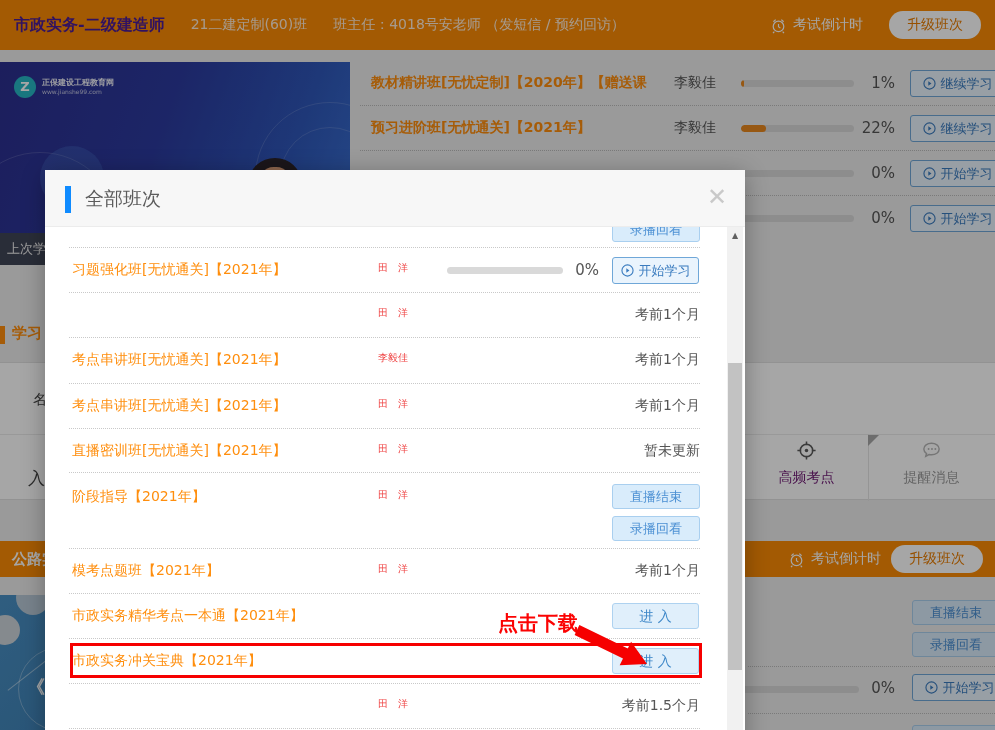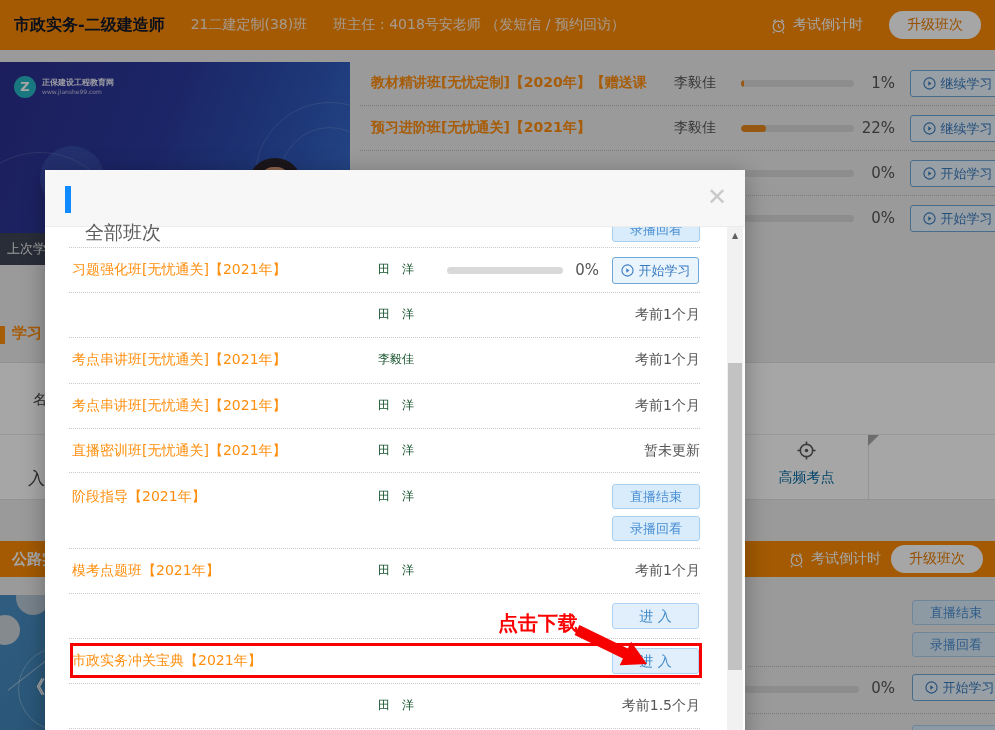--- a/index.html
+++ b/index.html
@@ -2,21 +2,21 @@
 <html><head>
 <meta charset="utf-8">
 <style>
   * { margin:0; padding:0; box-sizing:border-box; }
   html,body { background:#888; }
   body { font-family:"DejaVu Sans","Liberation Sans",sans-serif; }
   .page { position:relative; width:995px; height:730px; overflow:hidden; background:#ededed; margin:0 auto; }
 
   
   .top-header { position:absolute; left:0; top:0; width:995px; height:50px; background:#fb8b05; display:flex; align-items:center; padding:0 14px; gap:26px; }
-  .th-title { color:#0f172a; font-size:16px; font-weight:bold; }
+  .th-title { color:#4c1d95; font-size:16px; font-weight:bold; }
   .th-class { color:#ffedd9; font-size:14px; }
   .th-manager { color:#ffedd9; font-size:14px; }
   .th-spacer { flex:1; }
   .th-count { color:#fff; font-size:14px; display:flex; align-items:center; gap:6px; }
   .pill-btn { background:#fff; color:#e87c00; font-size:14px; border-radius:15px; padding:5px 18px; cursor:pointer; white-space:nowrap; }
 
   
   .video-card { position:absolute; left:0; top:62px; width:350px; height:171px; overflow:hidden;
     background:linear-gradient(110deg,#2c2f8f 0%,#2b3a9e 45%,#2e56b8 78%,#3a6fd0 100%); }
   .ring { position:absolute; border:1px solid rgba(255,255,255,.14); border-radius:50%; }
@@ -79,27 +79,27 @@
   .bb-ring { position:absolute; left:18px; top:52px; width:84px; height:84px; border:1px solid rgba(255,255,255,.3); border-radius:50%; }
   .bb-line { position:absolute; left:2px; top:78px; width:55px; border-top:1px solid rgba(255,255,255,.45); transform:rotate(-38deg); }
   .bb-title { position:absolute; left:27px; top:80px; color:#fff; font-size:18px; font-weight:bold; }
   .dotline { position:absolute; border-top:1px dotted #bcbcbc; }
 
   
   .overlay { position:absolute; left:0; top:0; width:995px; height:730px; background:rgba(0,0,0,.35); z-index:5; }
   .modal { position:absolute; left:45px; top:170px; width:700px; height:600px; background:#fff; z-index:10; box-shadow:0 4px 22px rgba(0,0,0,.3); }
   .modal-header { position:absolute; left:0; top:0; width:700px; height:57px; background:#f7f7f7; border-bottom:1px solid #ececec; z-index:3; }
   .mh-accent { position:absolute; left:20px; top:16px; width:6px; height:27px; background:#0f8bff; }
-  .mh-title { position:absolute; left:40px; top:16px; font-size:19px; color:#5c5c5c;margin-top:34px; }
+  .mh-title { position:absolute; left:40px; top:16px; font-size:19px; color:#5c5c5c; }
   .mh-close { position:absolute; right:18px; top:13px; font-size:24px; font-weight:bold; color:#c9c9c9; cursor:pointer; }
   .m-partial { position:absolute; left:24px; top:57px; width:631px; height:21px; overflow:hidden; border-bottom:1px dotted #c9c9c9; z-index:1; }
   .m-partial .btn-flat { position:absolute; left:543px; top:-10px; }
   .m-row { position:absolute; left:24px; width:631px; border-bottom:1px dotted #c9c9c9; z-index:1; }
   .rt { position:absolute; left:3px; top:13px; font-size:14px; color:#ff8e0d; cursor:pointer; white-space:nowrap; }
-  .rteacher { position:absolute; left:309px; top:13px; font-size:12px; color:#14532d; white-space:pre; }
+  .rteacher { position:absolute; left:309px; top:13px; font-size:10px; color:#ef4444; white-space:pre; }
   .rbar { position:absolute; left:378px; top:19px; width:116px; }
   .rpct { position:absolute; left:440px; top:13px; width:90px; font-size:15px; color:#555; text-align:right; }
   .rbtn { position:absolute; left:543px; top:9px; }
   .rstatus { position:absolute; right:0; top:13px; font-size:14px; color:#555; }
   .m-row .btn-study { width:87px; }
   .stage-b1 { position:absolute; left:543px; top:11px; }
   .stage-b2 { position:absolute; left:543px; top:43px; }
   .scrolltrack { position:absolute; left:682px; top:57px; width:16px; height:543px; background:#f1f1f1; z-index:4; cursor:pointer; }
   .scroll-up { display:block; height:17px; text-align:center; font-size:8px; color:#606060; line-height:17px; cursor:pointer; }
   .scrollthumb { position:absolute; left:1px; top:136px; width:14px; height:307px; background:#c2c2c2; cursor:grab; }
@@ -111,21 +111,21 @@
 
   .ico { flex:0 0 auto; }
 </style>
 </head>
 <body>
 
 <div class="page">
 
   <div class="top-header">
     <span class="th-title">市政实务-二级建造师</span>
-    <span class="th-class">21二建定制(38)班</span>
+    <span class="th-class">21二建定制(60)班</span>
     <span class="th-manager">班主任：4018号安老师 （发短信 / 预约回访）</span>
     <span class="th-spacer"></span>
     <span class="th-count">
       <svg class="ico" width="17" height="17" viewBox="0 0 18 18">
           <circle cx="9" cy="10" r="5.6" fill="none" stroke="#fff" stroke-width="1.3"></circle>
           <path d="M9 7.4v2.8l2 1.6" fill="none" stroke="#fff" stroke-width="1.2"></path>
           <path d="M3.6 5 6 2.8M14.4 5 12 2.8M4.6 15.4 3.2 17M13.4 15.4 14.8 17" stroke="#fff" stroke-width="1.3"></path>
         </svg>
       <span>考试倒计时</span>
     </span>
@@ -230,21 +230,30 @@
     <span class="frag2">入</span>
     <span class="grid-hline"></span>
     <span class="grid-vline"></span>
     <span class="fold"></span>
     <div class="grid-cell" style="left:745px;">
       <svg width="23" height="23" viewBox="0 0 24 24">
           <circle cx="12" cy="12" r="6.5" fill="none" stroke="#5a5a5a" stroke-width="1.6"></circle>
           <circle cx="12" cy="12" r="1.8" fill="#5a5a5a"></circle>
           <path d="M12 2.5v4M12 17.5v4M2.5 12h4M17.5 12h4" stroke="#5a5a5a" stroke-width="1.6"></path>
         </svg>
-      <span class="glabel" style="color:#0369a1;">高频考点</span>
+      <span class="glabel" style="color:#701a75;">高频考点</span>
+    </div>
+    <div class="grid-cell" style="left:870px;">
+      <svg width="23" height="23" viewBox="0 0 24 24">
+          <path d="M4 10.5c0-3.6 3.6-6 8-6s8 2.4 8 6-3.6 6-8 6c-.9 0-1.8-.1-2.6-.3L6 18l.8-2.8C5.1 14.1 4 12.4 4 10.5z" fill="none" stroke="#b5b5b5" stroke-width="1.5"></path>
+          <circle cx="9" cy="10.5" r="1" fill="#b5b5b5"></circle>
+          <circle cx="12.5" cy="10.5" r="1" fill="#b5b5b5"></circle>
+          <circle cx="16" cy="10.5" r="1" fill="#b5b5b5"></circle>
+        </svg>
+      <span class="glabel" style="color:#9a9a9a;">提醒消息</span>
     </div>
   </div>
 
   <div class="header2">
     <span class="h2-title">公路实</span>
     <span class="th-spacer"></span>
     <span class="th-count">
       <svg class="ico" width="17" height="17" viewBox="0 0 18 18">
           <circle cx="9" cy="10" r="5.6" fill="none" stroke="#fff" stroke-width="1.3"></circle>
           <path d="M9 7.4v2.8l2 1.6" fill="none" stroke="#fff" stroke-width="1.2"></path>
@@ -339,20 +348,21 @@
       <span class="btn-flat stage-b2">录播回看</span>
     </div>
 
     <div class="m-row" style="top:379px; height:45px;">
       <span class="rt">模考点题班【2021年】</span>
       <span class="rteacher">田　洋</span>
       <span class="rstatus">考前1个月</span>
     </div>
 
     <div class="m-row" style="top:424px; height:45px;">
+      <span class="rt">市政实务精华考点一本通【2021年】</span>
       <span class="rbtn btn-enter">进 入</span>
     </div>
 
     <div class="m-row" style="top:469px; height:45px;">
       <span class="rt">市政实务冲关宝典【2021年】</span>
       <span class="rbtn btn-enter">进 入</span>
     </div>
 
     <div class="m-row" style="top:514px; height:45px;">
       <span class="rteacher">田　洋</span>

